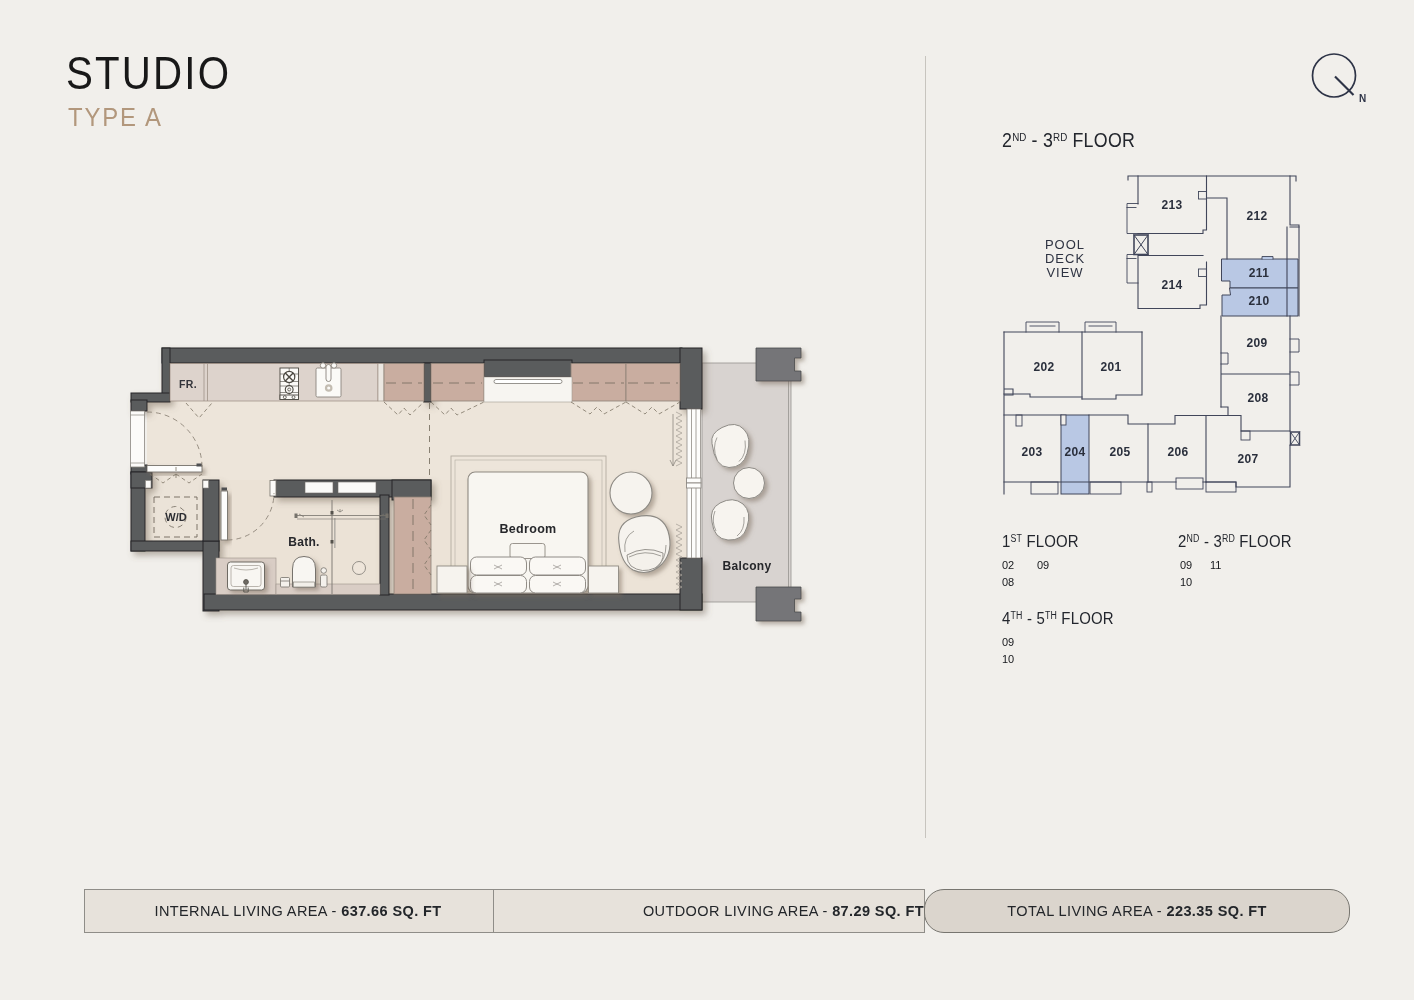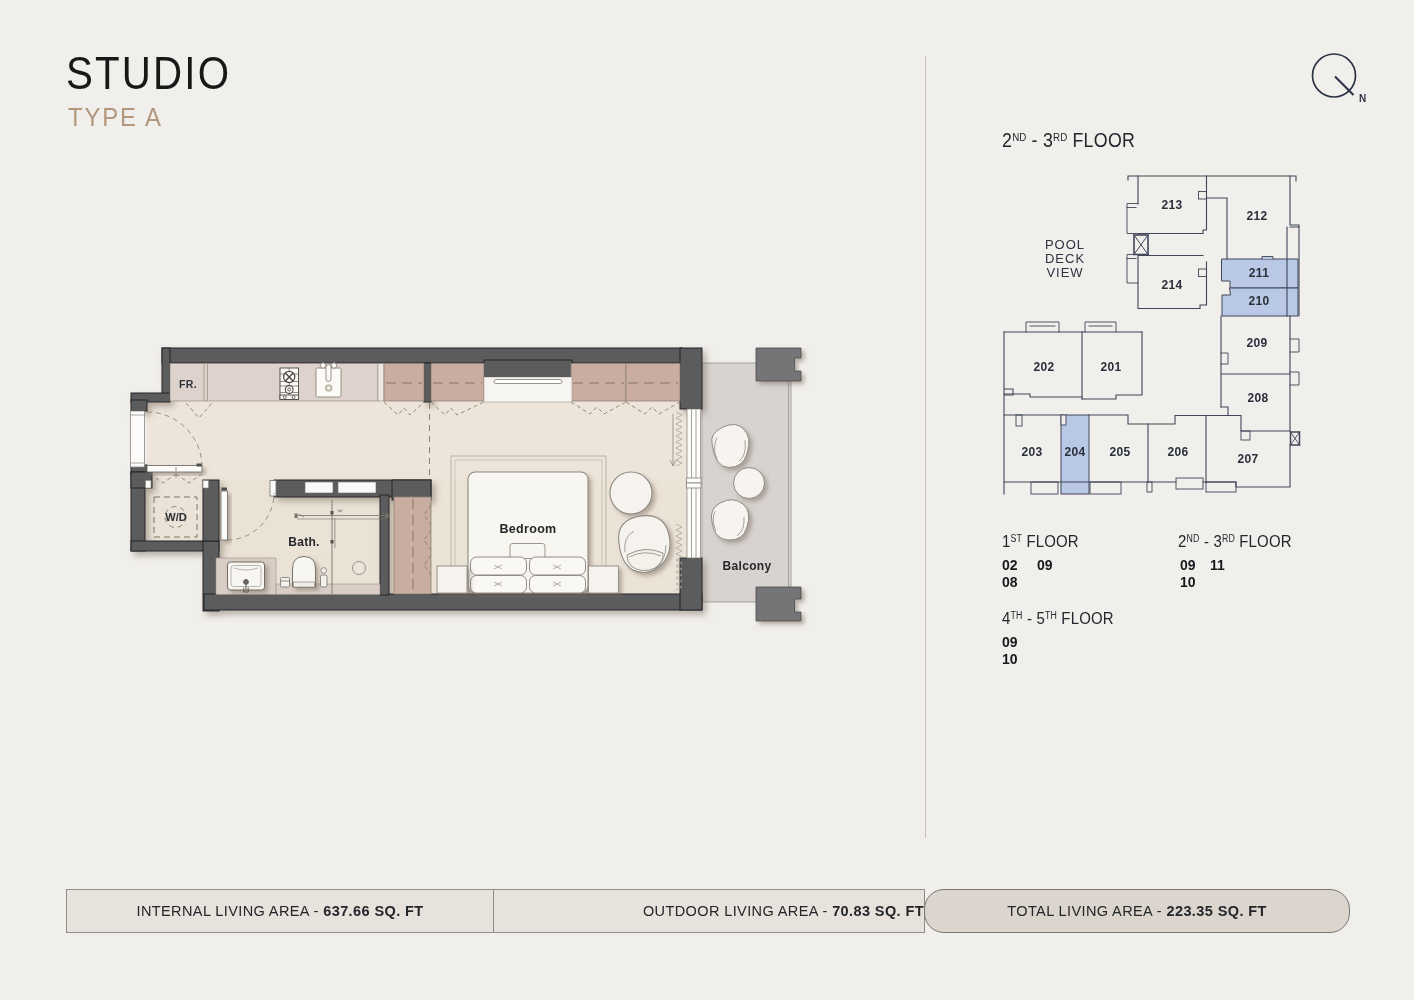--- a/index.html
+++ b/index.html
@@ -4,21 +4,21 @@
 <style>
   html,body{margin:0;padding:0;}
   body{width:1414px;height:1000px;background:#f1efeb;font-family:"Liberation Sans",sans-serif;position:relative;overflow:hidden;}
   .abs{position:absolute;}
   .hdr{color:#181818;font-size:46px;letter-spacing:2.5px;font-weight:400;transform:scaleX(0.875);transform-origin:left top;}
   .sub{color:#b2977c;font-size:26px;letter-spacing:2px;font-weight:400;transform:scaleX(0.92);transform-origin:left top;}
   .kptitle{color:#23262d;font-size:20px;letter-spacing:0.3px;transform:scaleX(0.89);transform-origin:left top;}
   .kptitle sup{font-size:11px;vertical-align:6px;letter-spacing:0;}
   .flhead{color:#23262d;font-size:17px;letter-spacing:0.2px;transform:scaleX(0.88);transform-origin:left top;}
   .flhead sup{font-size:10px;vertical-align:5px;}
-  .flnum{color:#16181c;font-size:14px;font-weight:bold;line-height:17px;}
+  .flnum{color:#16181c;font-size:11px;font-weight:normal;line-height:17px;}
   .flnum span{display:inline-block;width:35px;}
   .bar{position:absolute;top:889px;height:44px;border:1px solid #8f8d88;display:flex;align-items:center;justify-content:center;font-size:14.5px;color:#23262a;letter-spacing:0.4px;box-sizing:border-box;}
   .bar b{font-weight:bold;}
 </style>
 </head>
 <body>
 
 <div class="abs hdr" style="left:66px;top:46px;">STUDIO</div>
 
 <div class="abs sub" style="left:68px;top:102px;">TYPE A</div>
@@ -455,17 +455,17 @@
 
 <div class="abs flhead" style="left:1002px;top:532px;">1<sup>ST</sup> FLOOR</div>
 <div class="abs flnum" style="left:1002px;top:557px;"><span>02</span>09<br>08</div>
 
 <div class="abs flhead" style="left:1178px;top:532px;">2<sup>ND</sup> - 3<sup>RD</sup> FLOOR</div>
 <div class="abs flnum" style="left:1180px;top:557px;"><span style="width:30px;">09</span>11<br>10</div>
 
 <div class="abs flhead" style="left:1002px;top:609px;">4<sup>TH</sup> - 5<sup>TH</sup> FLOOR</div>
 <div class="abs flnum" style="left:1002px;top:634px;">09<br>10</div>
 
-<div class="bar" style="left:66px;width:428px;background:#e7e2db;">INTERNAL LIVING AREA -&nbsp;<b>637.66 SQ. FT</b></div>
-
-<div class="bar" style="left:493px;width:432px;background:#e7e2db;justify-content:flex-end;">OUTDOOR LIVING AREA -&nbsp;<b>70.83 SQ. FT</b></div>
+<div class="bar" style="left:84px;width:428px;background:#e7e2db;">INTERNAL LIVING AREA -&nbsp;<b>637.66 SQ. FT</b></div>
+
+<div class="bar" style="left:493px;width:432px;background:#e7e2db;justify-content:flex-end;">OUTDOOR LIVING AREA -&nbsp;<b>87.29 SQ. FT</b></div>
 
 <div class="bar" style="left:924px;width:426px;background:#dbd5cd;border-color:#77756f;border-radius:20px;">TOTAL LIVING AREA -&nbsp;<b>223.35 SQ. FT</b></div>
 
 </body></html>

